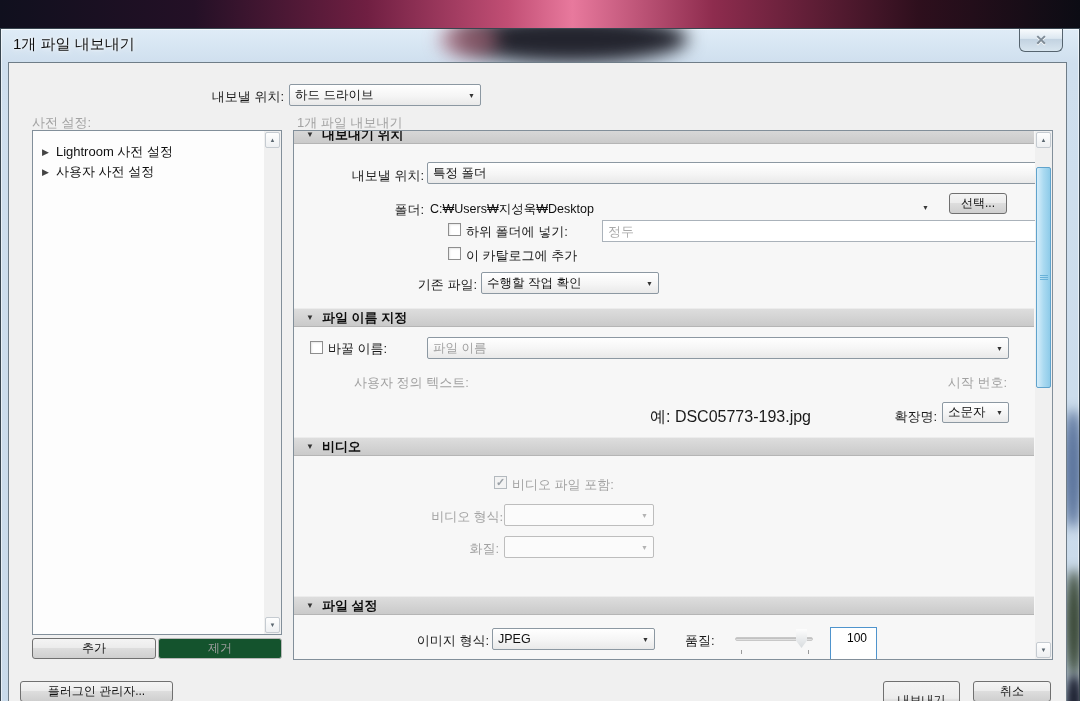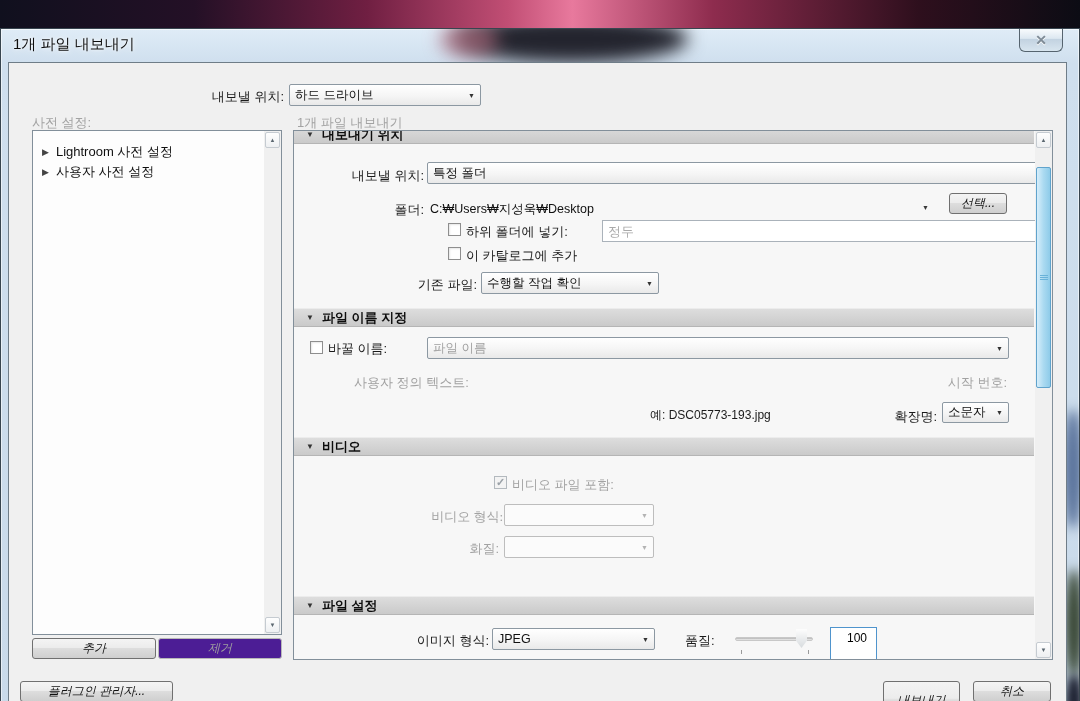--- a/index.html
+++ b/index.html
@@ -35,21 +35,21 @@
     color:#7e8b96; font-size:14px; font-weight:bold; text-shadow:0 1px 0 #fff;
     cursor:default;
   }
   .client {
     position:absolute; left:7px; top:33px; width:1059px; height:657px;
     background:#f0f0f0; border:1px solid #6f7d88;
   }
   .lbl { position:absolute; font-size:13px; color:#1a1a1a; white-space:nowrap; }
   .lbl.right { text-align:right; }
   .lbl.gray { color:#a2a2a2; }
-  .lbl.small { font-size:12px;text-align:right; }
+  .lbl.small { font-size:16px;text-align:right; }
   .combo {
     position:absolute; display:flex; align-items:center; padding:0 5px;
     background:linear-gradient(#ffffff,#f5f5f5 55%,#e9e9e9);
     border:1px solid #8c98a2; border-radius:2px;
     font-size:12.5px; color:#101010; cursor:default;
   }
   .combo .arr { margin-left:auto; font-size:7px; color:#333; padding-left:6px; }
   .combo.ghost { color:#9f9f9f; }
   .combo.disabled { border-color:#bdbdbd; background:#fbfbfb; color:#a2a2a2; }
   .combo.disabled .arr { color:#b3b3b3; }
@@ -67,23 +67,23 @@
     font-size:13px; color:#a9a9a9; padding:2px 0 0 5px; overflow:hidden;
   }
   .num-input {
     position:absolute; background:#fff; border:1px solid #4f94cd;
     font-size:12px; color:#000; text-align:right; padding:3px 9px 0 0;
   }
   .btn {
     position:absolute; display:flex; align-items:center; justify-content:center;
     font-size:12px; color:#101010;
     background:linear-gradient(#f4f4f4,#ececec 45%,#dddddd 50%,#cfcfcf);
-    border:1px solid #707070; border-radius:3px; cursor:default; white-space:nowrap;font-style:italic;
-  }
-  .btn.disabled { background:#4c1d95; border-color:#b8b8b8; color:#9f9f9f; }
+    border:1px solid #707070; border-radius:3px; cursor:default; white-space:nowrap;
+  }
+  .btn.disabled { background:#14532d; border-color:#b8b8b8; color:#9f9f9f; }
   .listbox {
     position:absolute; left:23px; top:67px; width:250px; height:505px;
     background:#fdfdfd; border:1px solid #828f9a;
   }
   .tree-item { position:absolute; left:9px; display:flex; gap:7px; align-items:center; font-size:13px; color:#101010; cursor:default; }
   .tree-item .tri { font-size:9px; color:#444; }
   .panel {
     position:absolute; left:284px; top:67px; width:760px; height:530px;
     background:#f7f7f7; border:1px solid #828f9a; overflow:hidden;
   }

